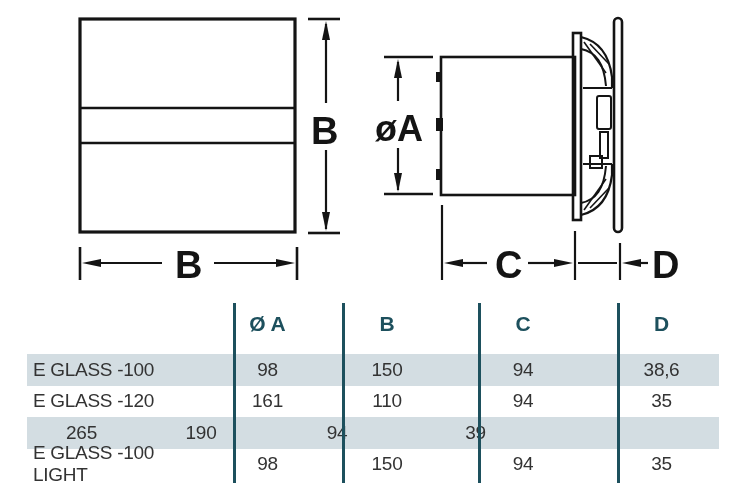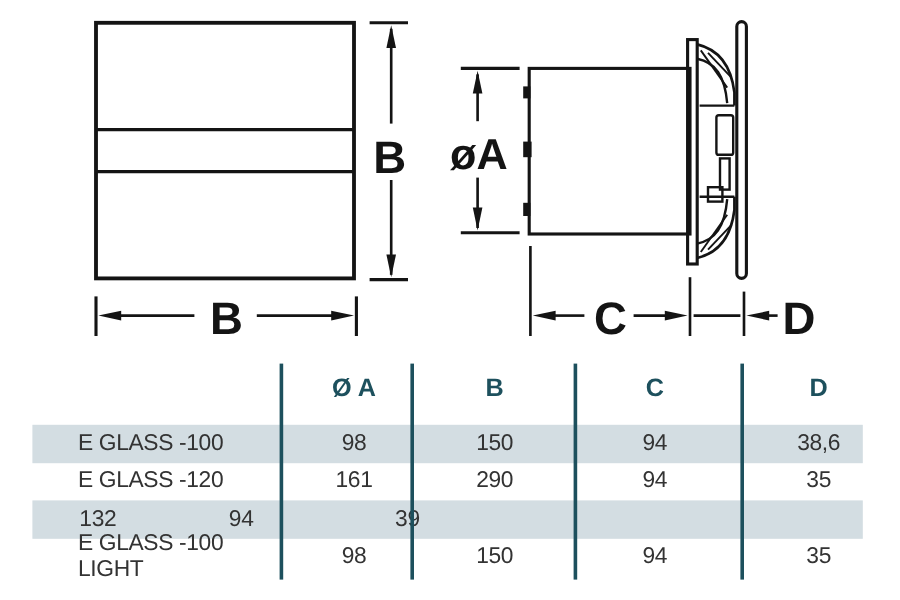--- a/index.html
+++ b/index.html
@@ -20,21 +20,21 @@
   
   .spec-table {
     position:absolute; left:27px; top:300px;
     width:692px; height:184px;
   }
   .thead { display:flex; height:54px; }
   .trow  { display:flex; height:31.5px; }
   .trow.shaded { background:#d3dde2; }
 
   .cell { display:flex; align-items:center; justify-content:center; box-sizing:border-box; }
-  .c-model { width:186px; justify-content:flex-start; padding-left:6px;margin-left:32px; }
+  .c-model { width:186px; justify-content:flex-start; padding-left:6px; }
   .c-a { width:109px; }
   .c-b { width:136px; padding-right:6px; }
   .c-c { width:139px; padding-right:9px; }
   .c-d { width:102px; padding-left:27px; }
 
   .th {
     color:#1d505d; font-weight:bold; font-size:21px;
     letter-spacing:0px; padding-bottom:6px;
   }
   .td {
@@ -152,27 +152,28 @@
     <div class="cell c-model td">E GLASS -100</div>
     <div class="cell c-a td">98</div>
     <div class="cell c-b td">150</div>
     <div class="cell c-c td">94</div>
     <div class="cell c-d td">38,6</div>
   </div>
 
   <div class="trow">
     <div class="cell c-model td">E GLASS -120</div>
     <div class="cell c-a td">161</div>
-    <div class="cell c-b td">290</div>
+    <div class="cell c-b td">110</div>
     <div class="cell c-c td">94</div>
     <div class="cell c-d td">35</div>
   </div>
 
   <div class="trow shaded">
-    <div class="cell c-a td">132</div>
+    <div class="cell c-a td">265</div>
+    <div class="cell c-b td">190</div>
     <div class="cell c-c td">94</div>
     <div class="cell c-d td">39</div>
   </div>
 
   <div class="trow">
     <div class="cell c-model td">E GLASS -100 LIGHT</div>
     <div class="cell c-a td">98</div>
     <div class="cell c-b td">150</div>
     <div class="cell c-c td">94</div>
     <div class="cell c-d td">35</div>

